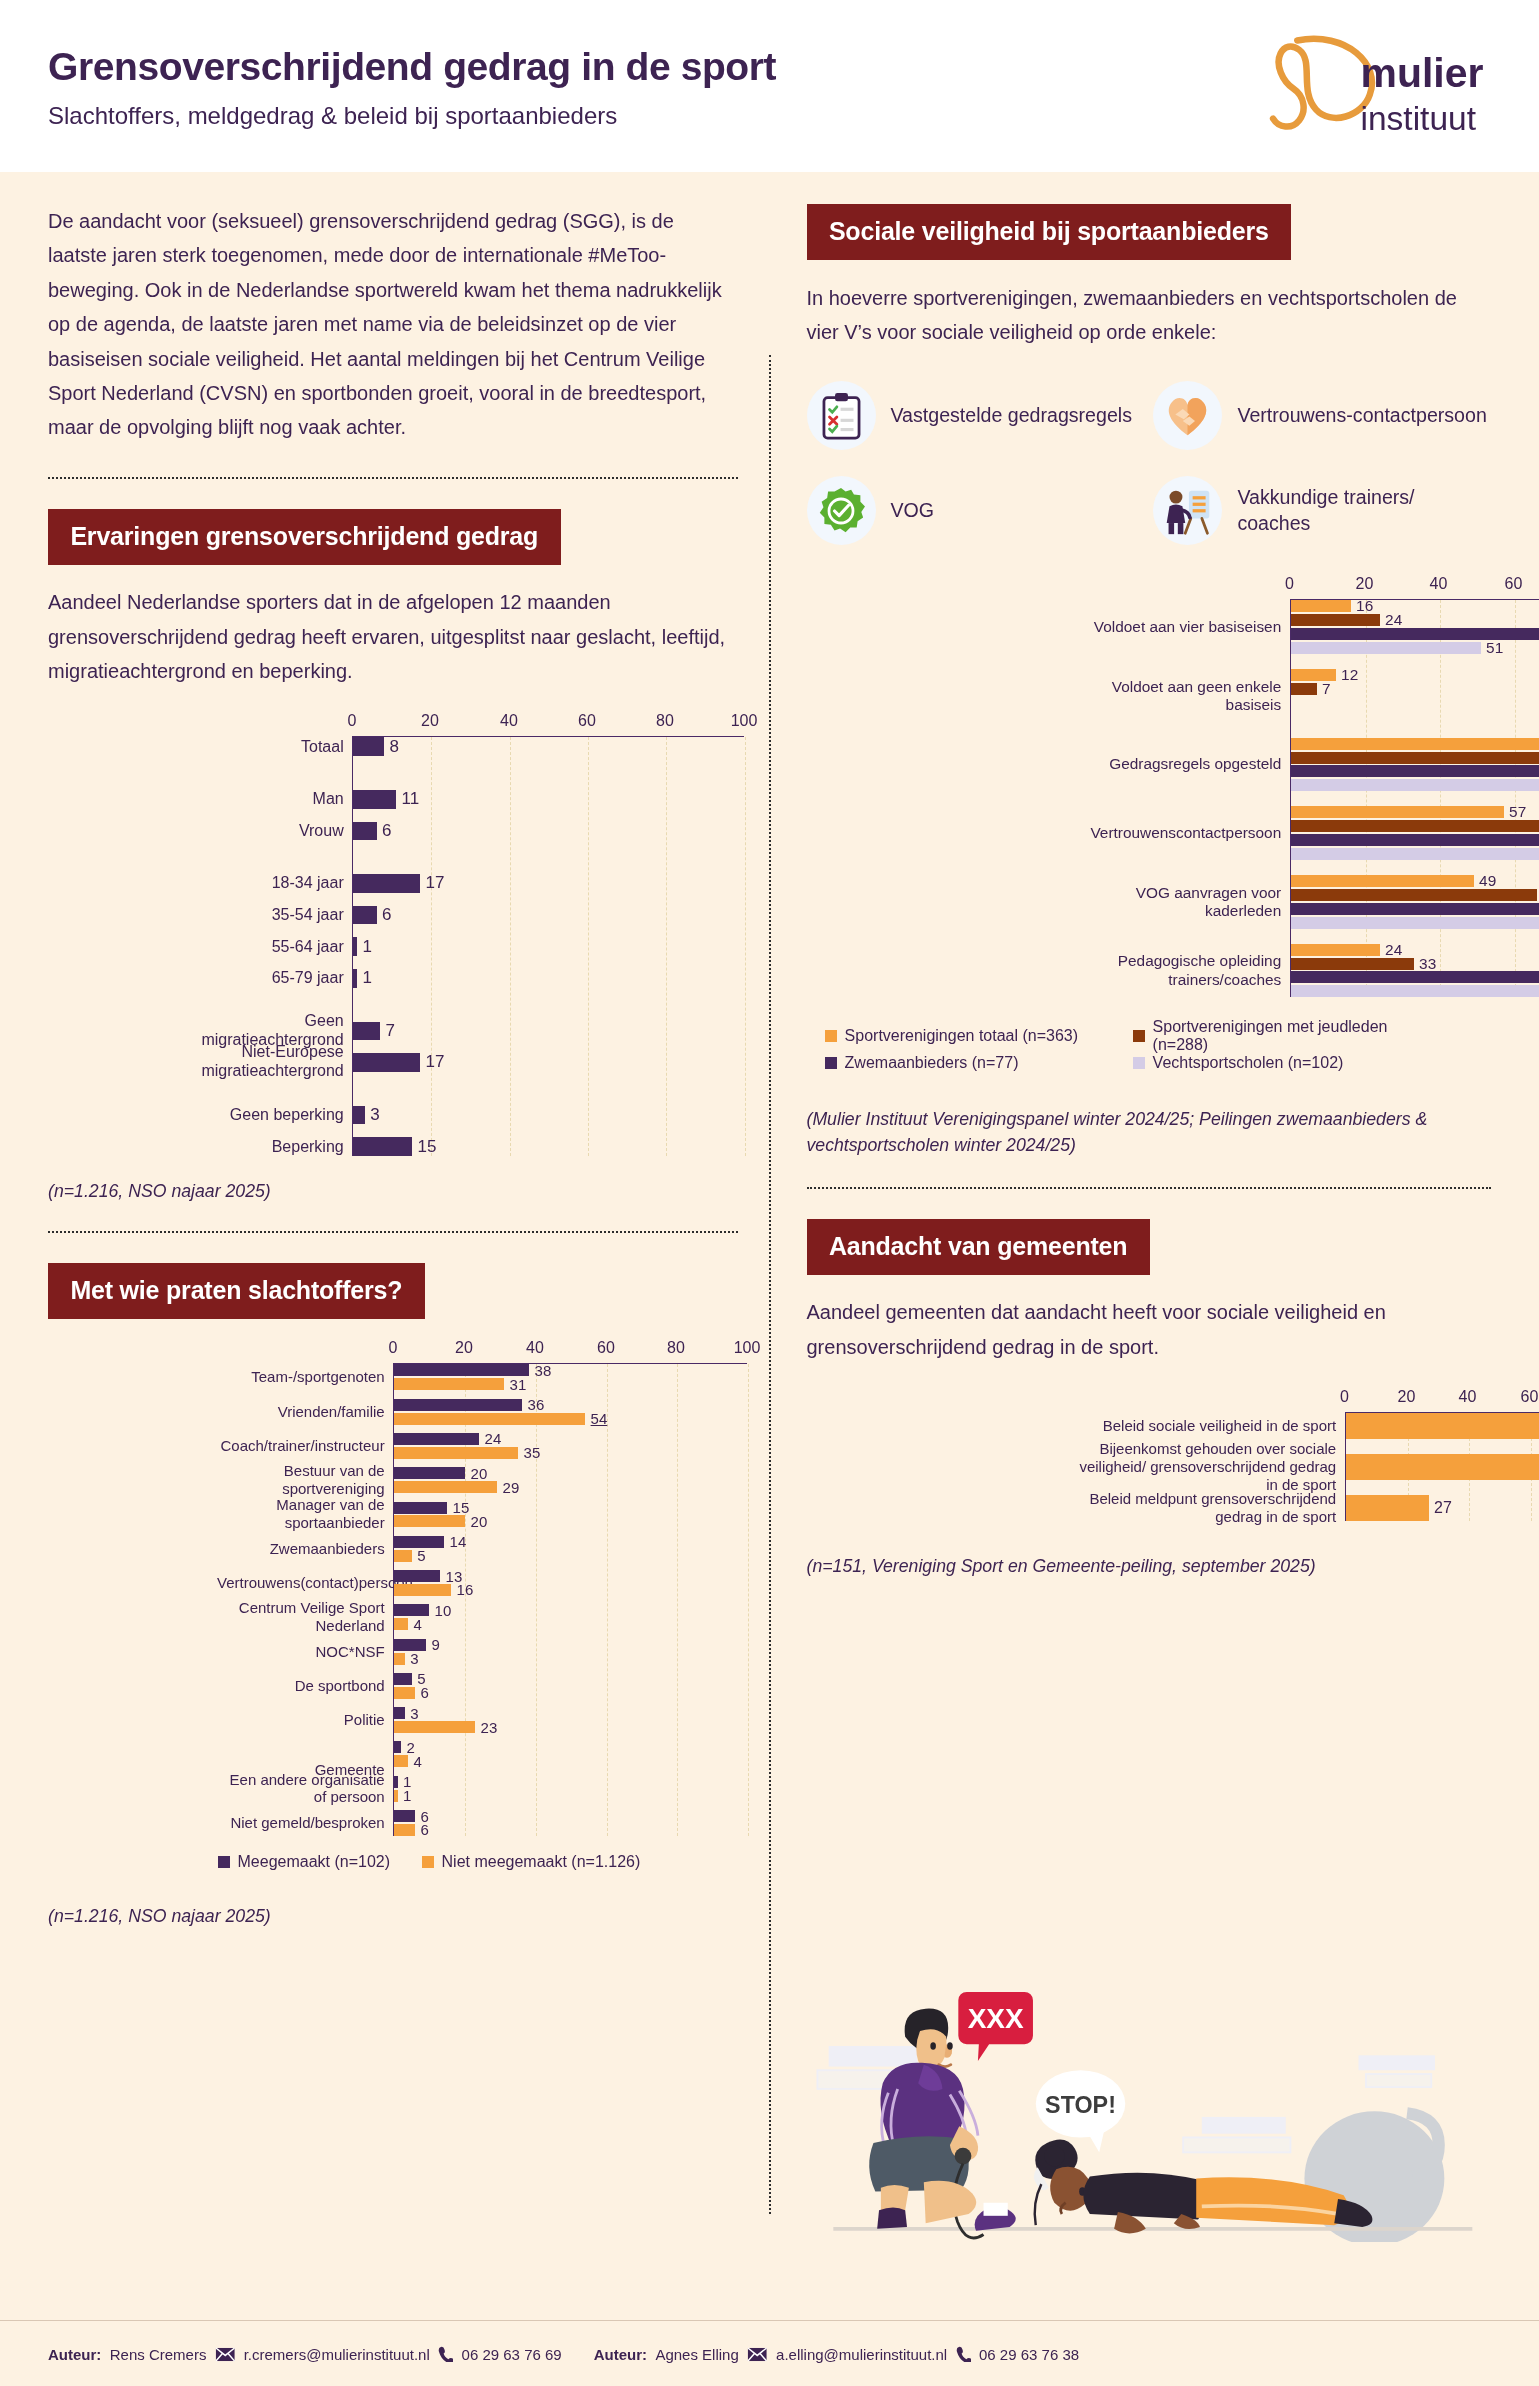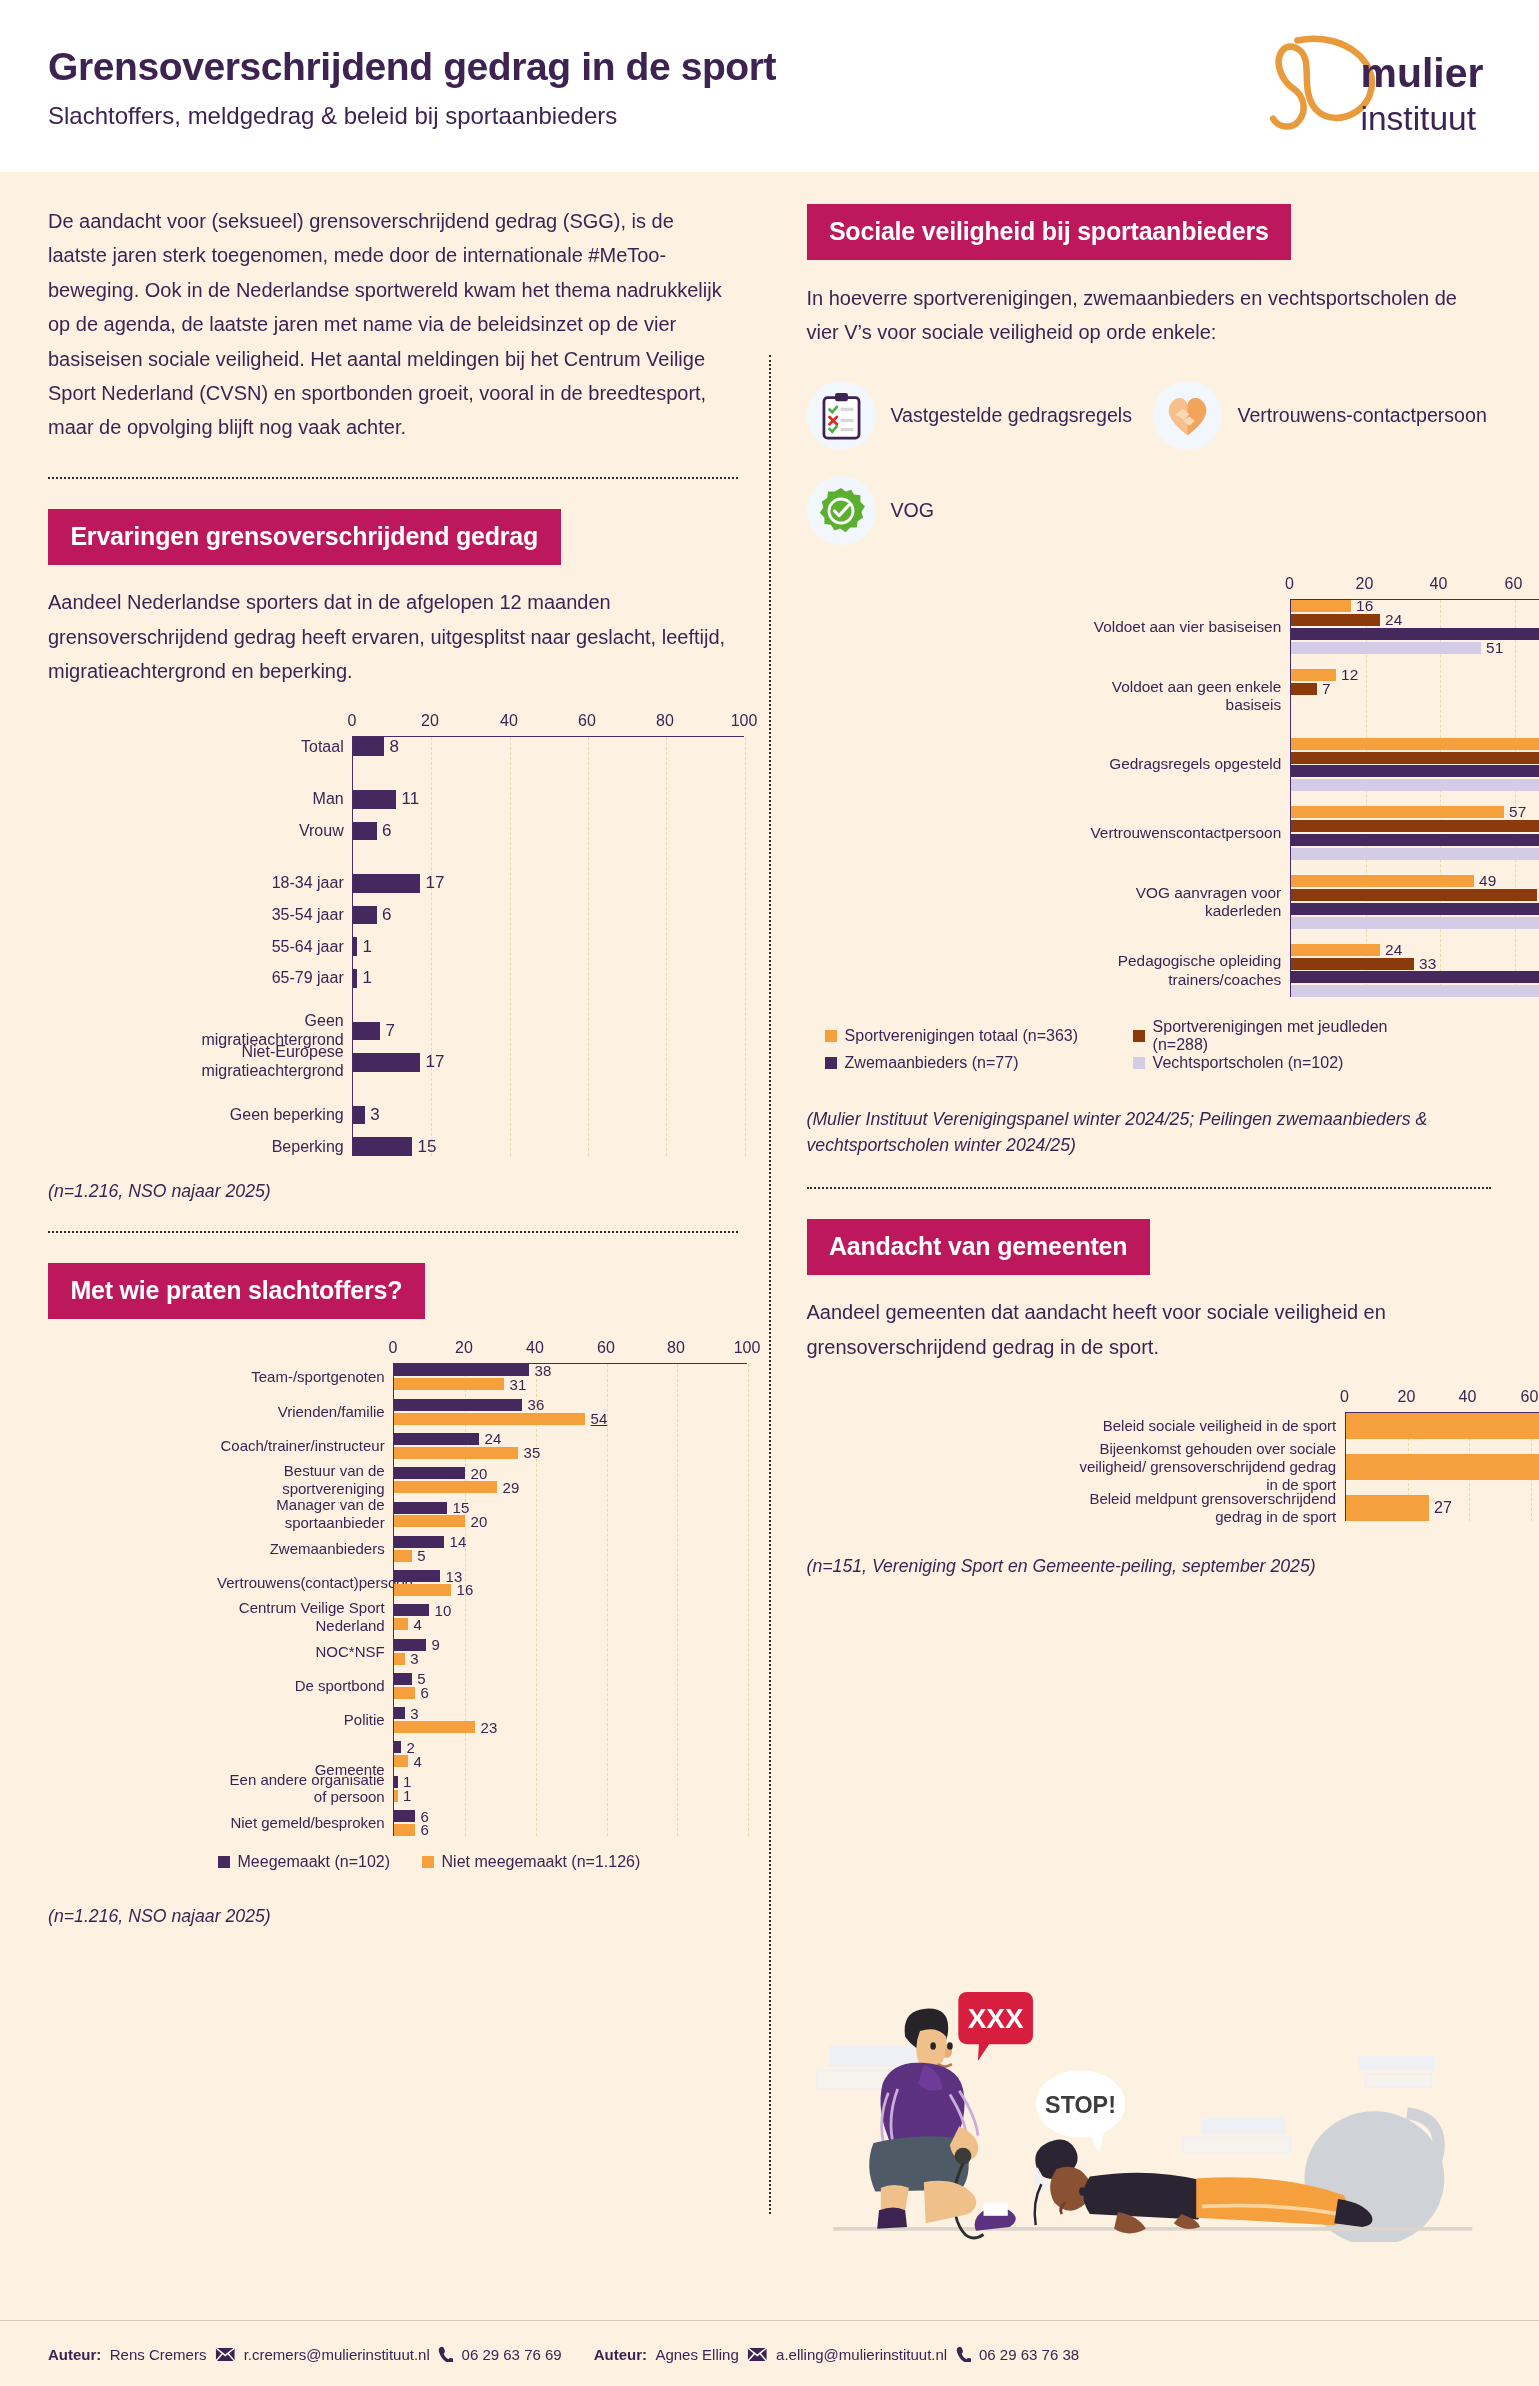--- a/index.html
+++ b/index.html
@@ -64,21 +64,21 @@
   }
 
   
   .intro-text {
     font-size: 20px;
     line-height: 1.72;
     color: #3D2352;
     padding: 32px 0 32px 0;
   }
   .band {
-    background: #be185d;
+    background: #7f1d1d;
     color: #FFFFFF;
     font-size: 25px;
     font-weight: 700;
     letter-spacing: -0.2px;
     display: inline-block;
     padding: 13px 22.4px 14px 22.4px;
   }
   .band-wrap { padding-top: 30px; }
   .lede {
     font-size: 20px;
@@ -538,20 +538,37 @@
           <span class="vee-ico">
             <svg width="48" height="48" viewBox="0 0 52 52">
               <path d="M26 1 l5 4 l6 -2 l3 5 l7 1 l0 7 l5 5 l-4 6 l2 6 l-6 4 l-1 7 l-7 0 l-5 5 l-6 -4 l-6 2 l-4 -6 l-7 -1 l0 -7 l-5 -5 l4 -6 l-2 -6 l6 -4 l1 -7 l7 0 Z" fill="#5BB030" transform="translate(0,0)"></path>
               <circle cx="26" cy="26" r="13" fill="none" stroke="#FFFFFF" stroke-width="3"></circle>
               <path d="M19 26 l5 5 l10 -11" fill="none" stroke="#FFFFFF" stroke-width="3.4" stroke-linecap="round" stroke-linejoin="round"></path>
             </svg>
           </span>
           <span class="vee-label">VOG</span>
         </div>
 
+        <div class="vee">
+          <span class="vee-ico">
+            <svg width="50" height="50" viewBox="0 0 54 54">
+              <rect x="28" y="5" width="22" height="30" rx="3" fill="#CFE3F5"></rect>
+              <rect x="32" y="11" width="14" height="3.5" fill="#F5A03C"></rect>
+              <rect x="32" y="18" width="14" height="3.5" fill="#F5A03C"></rect>
+              <rect x="32" y="25" width="14" height="3.5" fill="#F5A03C"></rect>
+              <path d="M30 35 l-6 16 M42 35 l6 16" stroke="#8B5A2B" stroke-width="3" stroke-linecap="round"></path>
+              <circle cx="14" cy="12" r="7" fill="#7B4B2A"></circle>
+              <path d="M7 22 q7 -4 14 0 l3 18 l-20 0 Z" fill="#3D2352"></path>
+              <path d="M20 26 q8 2 9 8" stroke="#3D2352" stroke-width="4" fill="none" stroke-linecap="round"></path>
+              <rect x="6" y="40" width="6" height="12" fill="#3D2352"></rect>
+              <rect x="16" y="40" width="6" height="12" fill="#3D2352"></rect>
+            </svg>
+          </span>
+          <span class="vee-label">Vakkundige trainers/ coaches</span>
+        </div>
       </div>
 
       <div class="chart" id="chart-sociale" style="margin-top:30px; padding-left:250px;">
           <div class="axis-row" style="margin-left: 233px; width: 373px;">
             <span class="axis-tick" style="left: 0px;">0</span>
             <span class="axis-tick" style="left: 75px;">20</span>
             <span class="axis-tick" style="left: 149px;">40</span>
             <span class="axis-tick" style="left: 224px;">60</span>
           </div>
           <div style="display: flex;">

